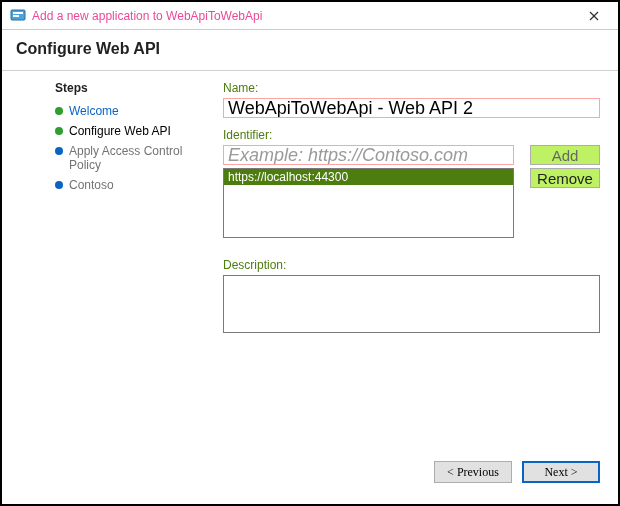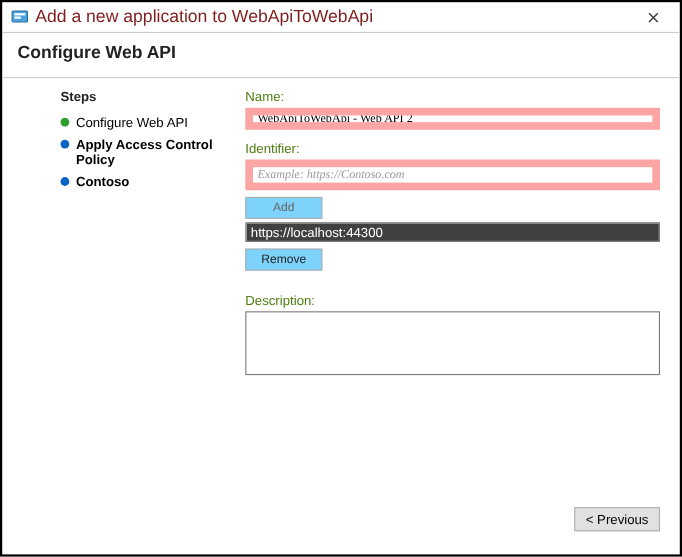--- a/index.html
+++ b/index.html
@@ -16,21 +16,21 @@
       display: flex;
       align-items: center;
       height: 28px;
       padding: 0 8px;
       border-bottom: 1px solid #ccc;
     }
     .titlebar .icon {
       width: 16px; height: 16px;
       margin-right: 6px;
     }
-    .titlebar .title { flex: 1; font-size: 16px; color: #7f1d1d; }
+    .titlebar .title { flex: 1; font-size: 12px; color: #ec4899; }
     .titlebar .close {
       width: 32px; height: 24px;
       display: flex; align-items: center; justify-content: center;
       font-size: 14px; cursor: default;
     }
     .header {
       padding: 10px 14px 12px;
       border-bottom: 1px solid #d0d0d0;
     }
     .header h1 {
@@ -66,62 +66,62 @@
     .step .bullet {
       width: 8px; height: 8px;
       border-radius: 50%;
       margin-top: 3px;
       flex-shrink: 0;
     }
     .bullet.done { background: #2e9e2e; }
     .bullet.pending { background: #0a64c4; }
     .step.link { color: #0a64c4; }
     .step.current { color: #000; }
-    .step.future { color: #000000; font-weight: bold; }
+    .step.future { color: #737373; }
     .main {
       flex: 1;
       padding: 10px 18px 10px 8px;
     }
     .field-label {
       font-size: 12px;
       color: #4d7c0f;
       margin-bottom: 3px;
     }
     .text-input {
       width: 100%;
       height: 20px;
-      border: 7px solid #fca5a5;
+      border: 1px solid #fca5a5;
       padding: 1px 4px;
-      font-size: 11px;
-      font-family: Liberation Serif, serif;
-    }
-    .row { display: flex; gap: 6px; align-items: stretch; flex-direction: column; }
+      font-size: 18px;
+      font-family: Liberation Sans, sans-serif;
+    }
+    .row { display: flex; gap: 16px; align-items: stretch; }
     .row .text-input { flex: 1; }
     .side-btn {
       width: 70px;
       height: 20px;
       border: 1px solid #adadad;
-      background: #7dd3fc;
-      font-size: 11px;
+      background: #bef264;
+      font-size: 15px;
       color: #666;
       font-family: inherit;
     }
     .side-btn.enabled { color: #222; cursor: default; }
     .listbox {
       flex: 1;
       height: 70px;
       border: 1px solid #7a7a7a;
       overflow: auto;
       background: #fff;
     }
     .list-item {
       padding: 1px 4px;
       font-size: 12px;
       color: #fff;
-      background: #404040;
+      background: #4d7c0f;
     }
     .textarea {
       width: 100%;
       height: 58px;
       border: 1px solid #7a7a7a;
       padding: 2px 4px;
       font-size: 12px;
       font-family: inherit;
       resize: none;
     }
@@ -131,21 +131,21 @@
       justify-content: flex-end;
       gap: 10px;
       padding: 10px 18px 14px;
     }
     .footer button {
       width: 78px;
       height: 22px;
       border: 1px solid #adadad;
       background: #e1e1e1;
       font-size: 12px;
-      font-family: Liberation Sans, sans-serif;
+      font-family: Liberation Serif, serif;
       text-align: center;
     }
     .footer button.primary {
       border: 2px solid #0a64c4;
       background: #e1e1e1;
       height: 22px;
     }
     input::placeholder { color: #9a9a9a; font-style: italic; }
   </style>
 </head>
@@ -169,20 +169,24 @@
 </div>
 
 <div class="header">
   <h1>Configure Web API</h1>
 </div>
 
 <div class="content">
   <div class="sidebar">
     <div class="sidebar-title">Steps</div>
 
+    <div class="step link">
+      <span class="bullet done"></span>
+      <span>Welcome</span>
+    </div>
     <div class="step current">
       <span class="bullet done"></span>
       <span>Configure Web API</span>
     </div>
     <div class="step future">
       <span class="bullet pending"></span>
       <span>Apply Access Control Policy</span>
     </div>
     <div class="step future">
       <span class="bullet pending"></span>
@@ -211,13 +215,14 @@
     <div class="spacer-v"></div>
     <div class="spacer-v"></div>
 
     <div class="field-label">Description:</div>
     <textarea class="textarea" style=""></textarea>
   </div>
 </div>
 
 <div class="footer">
   <button>&lt; Previous</button>
+  <button class="primary">Next &gt;</button>
 </div>
 
 </body></html>

